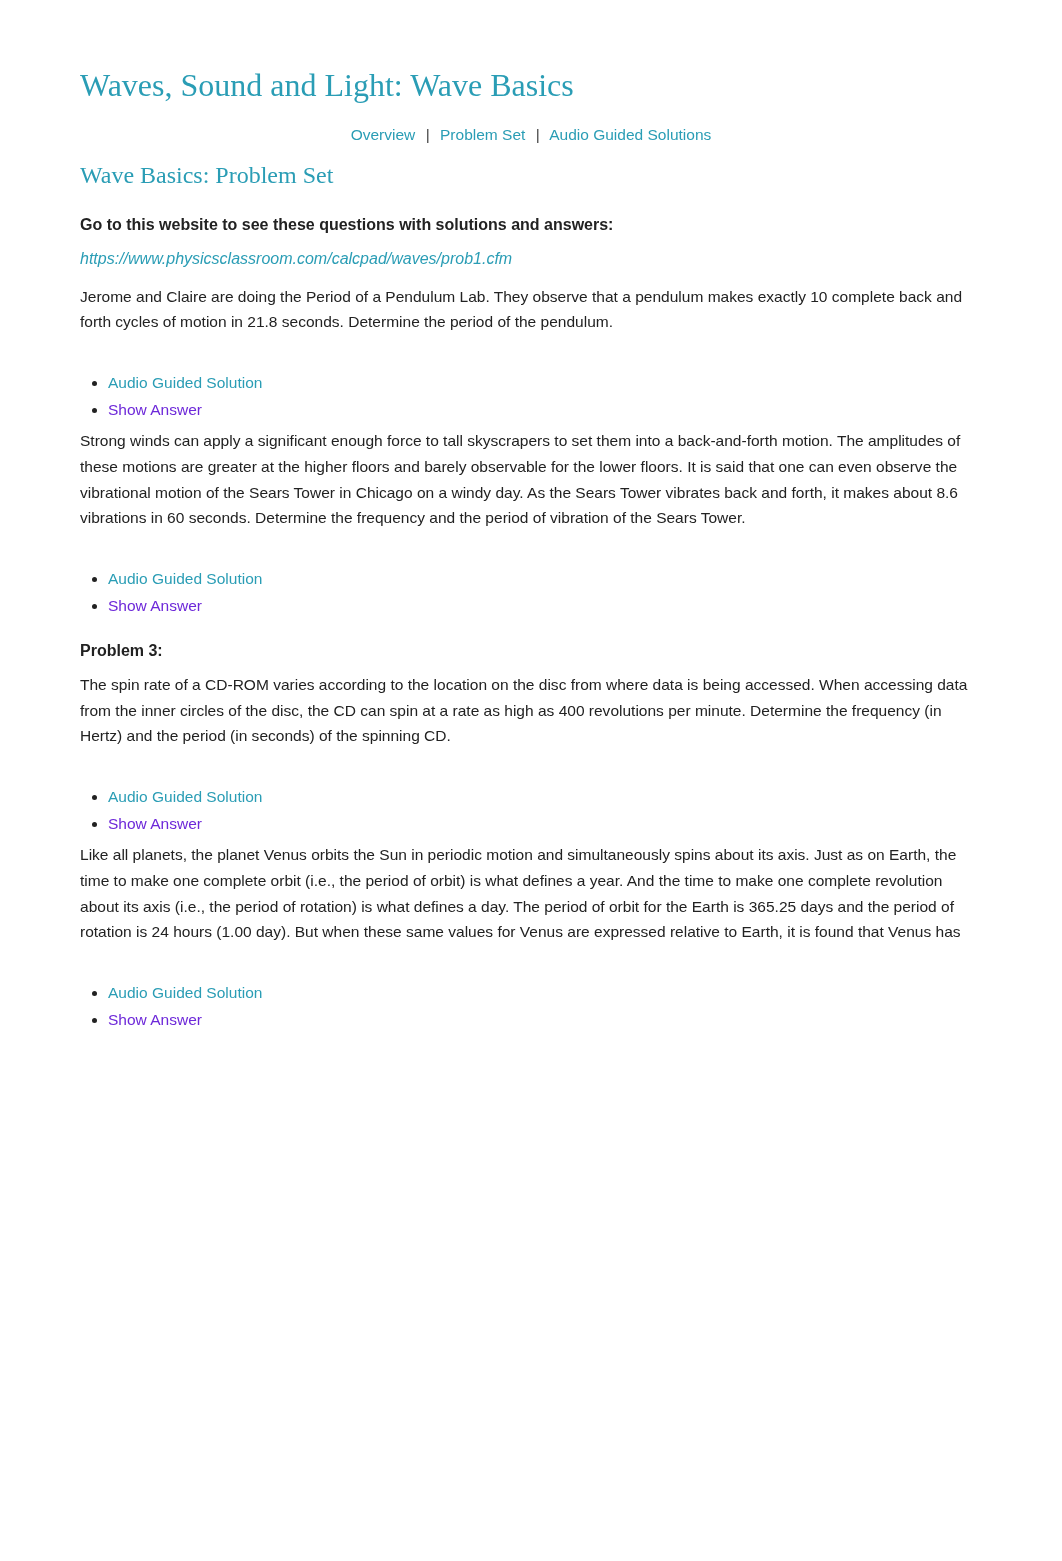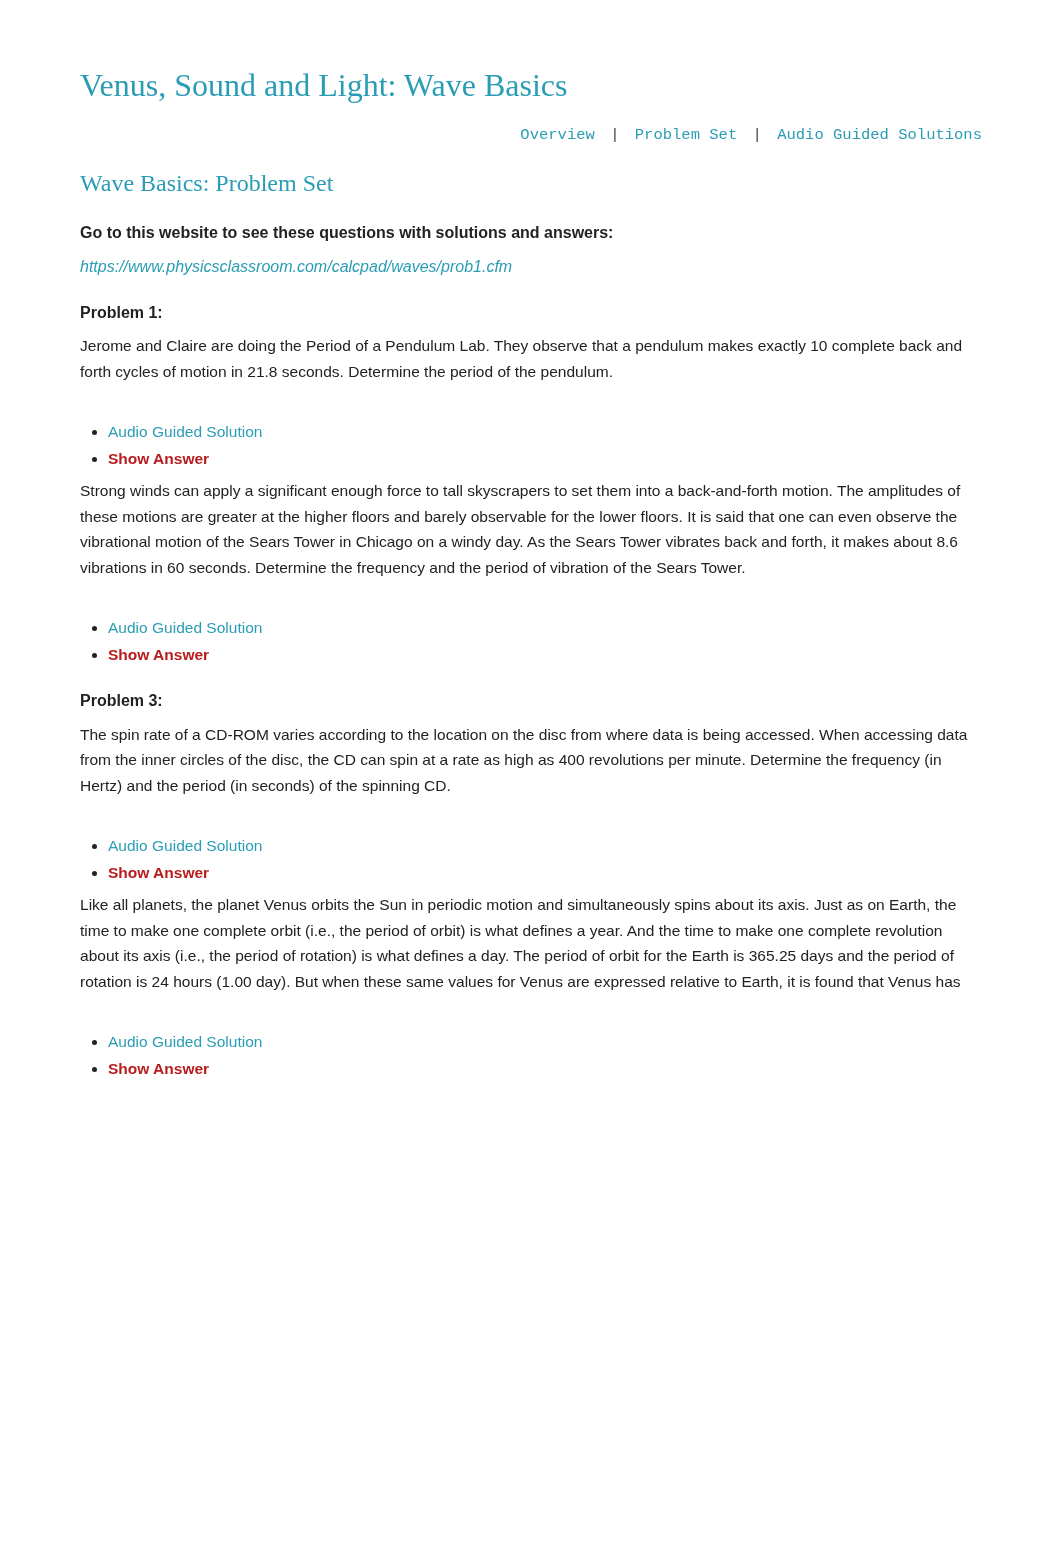--- a/index.html
+++ b/index.html
@@ -19,24 +19,24 @@
     }
 
     .page-title {
       font-size: 2em;
       color: #2a9db5;
       font-weight: normal;
       margin-bottom: 12px;
     }
 
     .nav-bar {
-      text-align: right;
-      margin-bottom: 16px;
+      text-align: center;
+      margin-bottom: 8px;
       font-size: 0.97em;
-      font-family: Liberation Mono, monospace;
+      font-family: Liberation Sans, sans-serif;
     }
 
     .nav-bar a, .nav-link {
       color: #2a9db5;
       text-decoration: none;
       cursor: pointer;
     }
 
     .nav-bar .separator {
       color: #444;
@@ -93,47 +93,45 @@
       margin-bottom: 2px;
     }
 
     .audio-link {
       color: #2a9db5;
       text-decoration: none;
       cursor: pointer;
     }
 
     .show-answer {
-      color: #b91c1c;
+      color: #6d28d9;
       cursor: pointer;
-      font-weight: bold;
     }
   </style>
 </head>
 <body>
 
-<h1 class="page-title">Venus, Sound and Light: Wave Basics</h1>
+<h1 class="page-title">Waves, Sound and Light: Wave Basics</h1>
 
 <div class="nav-bar">
   <a class="nav-link">Overview</a>
   <span class="separator">|</span>
   <a class="nav-link">Problem Set</a>
   <span class="separator">|</span>
   <a class="nav-link">Audio Guided Solutions</a>
 </div>
 
 <h2 class="section-title">Wave Basics: Problem Set</h2>
 
 <p class="intro-text">Go to this website to see these questions with solutions and answers:</p>
 
 <a class="website-link" href="#">https://www.physicsclassroom.com/calcpad/waves/prob1.cfm</a>
 
 <div id="problems-container">
     <div>
-      <p class="problem-label">Problem 1:</p>
       <p class="problem-text">Jerome and Claire are doing the Period of a Pendulum Lab. They observe that a pendulum makes exactly 10 complete back and forth cycles of motion in 21.8 seconds. Determine the period of the pendulum.</p>
       <ul class="problem-list">
         <li><a class="audio-link" href="#">Audio Guided Solution</a></li>
         <li><span class="show-answer">Show Answer</span></li>
       </ul>
     </div>
     <div>
       <p class="problem-text">Strong winds can apply a significant enough force to tall skyscrapers to set them into a back-and-forth motion. The amplitudes of these motions are greater at the higher floors and barely observable for the lower floors. It is said that one can even observe the vibrational motion of the Sears Tower in Chicago on a windy day. As the Sears Tower vibrates back and forth, it makes about 8.6 vibrations in 60 seconds. Determine the frequency and the period of vibration of the Sears Tower.</p>
       <ul class="problem-list">
         <li><a class="audio-link" href="#">Audio Guided Solution</a></li>

